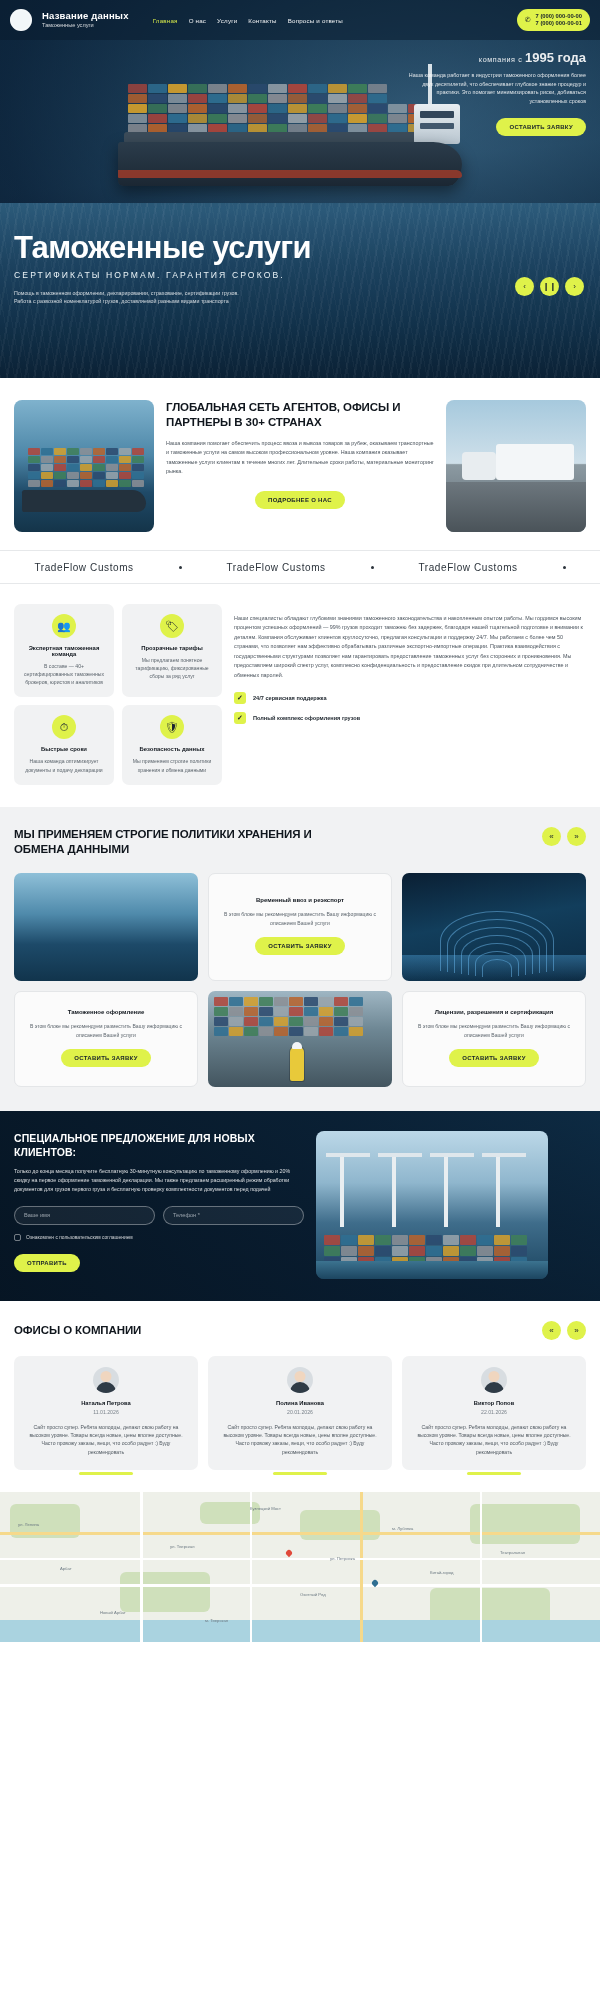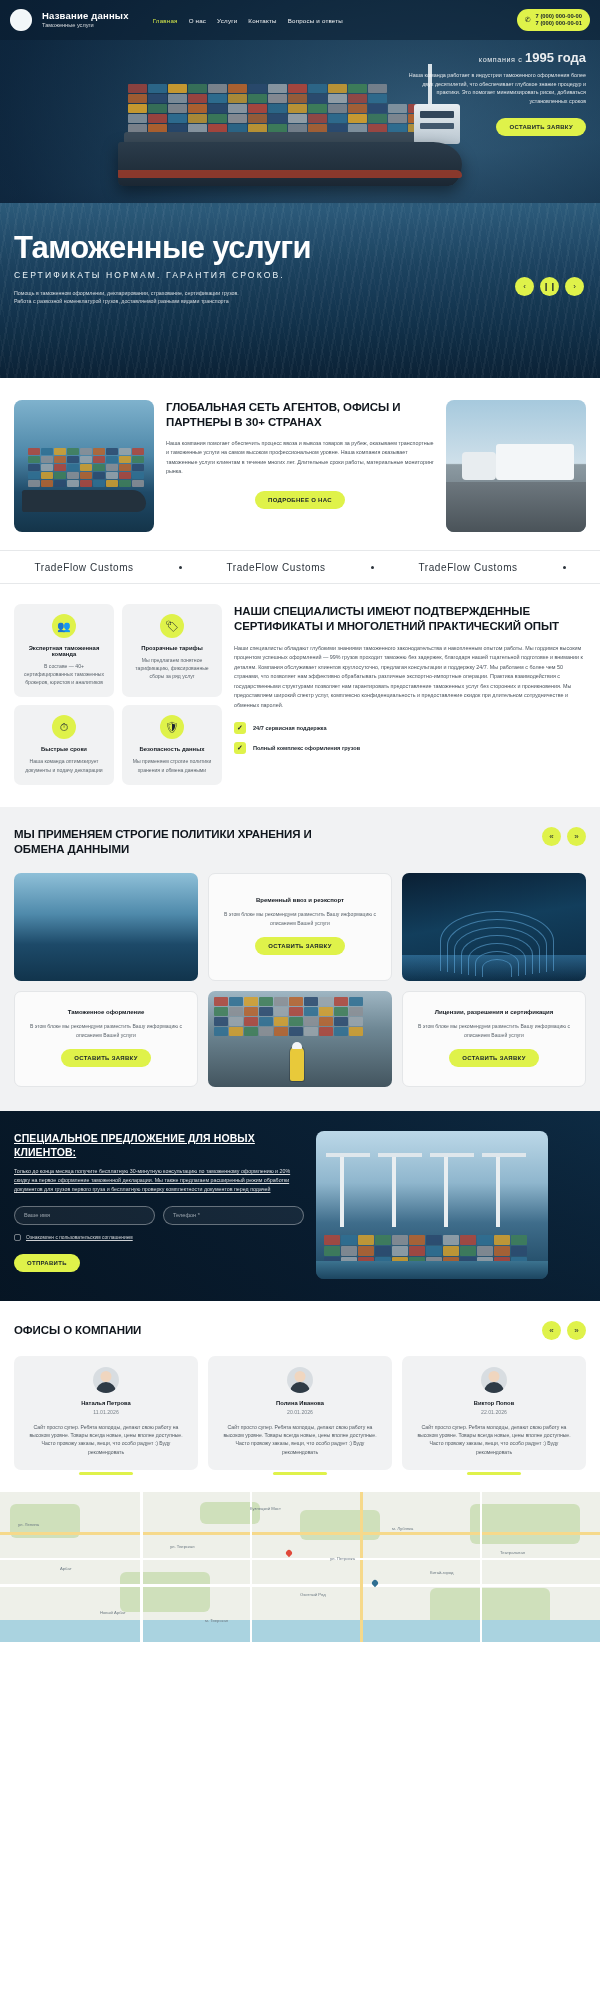--- a/index.html
+++ b/index.html
@@ -208,21 +208,21 @@
   .tile.txt .t { font-size: 6px; font-weight: 700; color: #10161d; }
   .tile.txt .d { font-size: 5.1px; line-height: 1.6; color: #5a636b; margin: 7px 0 10px; }
 
   
   .sec5 {
     position: relative; padding: 20px 14px 22px; color: #fff; overflow: hidden;
     background: linear-gradient(100deg, rgba(6,20,34,.92) 0%, rgba(8,26,44,.86) 55%, rgba(10,32,52,.7) 100%),
                 linear-gradient(180deg,#17496d 0%, #0d2b44 60%, #081d30 100%);
   }
   .sec5 .inner { display: flex; gap: 12px; align-items: flex-start; position: relative; z-index: 3; }
-  .sec5 .left { width: 290px; text-decoration: underline; }
+  .sec5 .left { width: 290px; }
   .h2-light { font-size: 10.5px; font-weight: 700; line-height: 1.35; letter-spacing: .1px; }
   .sec5 .p { font-size: 5.3px; line-height: 1.7; margin-top: 8px; opacity: .85; }
   .form-row { margin-top: 12px; display: flex; gap: 8px; }
   .inp {
     flex: 1; height: 19px; border-radius: 10px; border: 1px solid rgba(255,255,255,.35);
     background: rgba(255,255,255,.06); color: #e9eff3;
     font-size: 5.6px; padding: 0 9px; font-family: inherit;
   }
   .inp::placeholder { color: rgba(233,239,243,.6); }
   .chk-row { margin-top: 9px; display: flex; align-items: center; gap: 5px; }
@@ -490,21 +490,20 @@
         <div class="t">Быстрые сроки</div>
         <div class="d">Наша команда оптимизирует документы и подачу декларации</div>
       </div>
       <div class="mcard">
         <div class="ic-badge">🛡</div>
         <div class="t">Безопасность данных</div>
         <div class="d">Мы применяем строгие политики хранения и обмена данными</div>
       </div>
     </div>
     <div class="sec3-right">
-      <div class="h2-dark">НАШИ СПЕЦИАЛИСТЫ ИМЕЮТ ПОДТВЕРЖДЕННЫЕ СЕРТИФИКАТЫ И МНОГОЛЕТНИЙ ПРАКТИЧЕСКИЙ ОПЫТ</div>
       <div class="p-sm">Наши специалисты обладают глубокими знаниями таможенного законодательства и накопленным опытом работы. Мы гордимся высоким процентом успешных оформлений — 99% грузов проходит таможню без задержек, благодаря нашей тщательной подготовке и внимании к деталям. Компания обслуживает клиентов круглосуточно, предлагая консультации и поддержку 24/7. Мы работаем с более чем 50 странами, что позволяет нам эффективно обрабатывать различные экспортно-импортные операции. Практика взаимодействия с государственными структурами позволяет нам гарантировать предоставление таможенных услуг без сторонних и проникновения. Мы предоставляем широкий спектр услуг, комплексно конфиденциальность и предоставление скидок при длительном сотрудничестве и обменных паролей.</div>
       <div class="bullets">
         <div class="bullet">
           <span class="sq">✓</span>
           <span>24/7 сервисная поддержка</span>
         </div>
         <div class="bullet">
           <span class="sq">✓</span>
           <span>Полный комплекс оформления грузов</span>
         </div>

